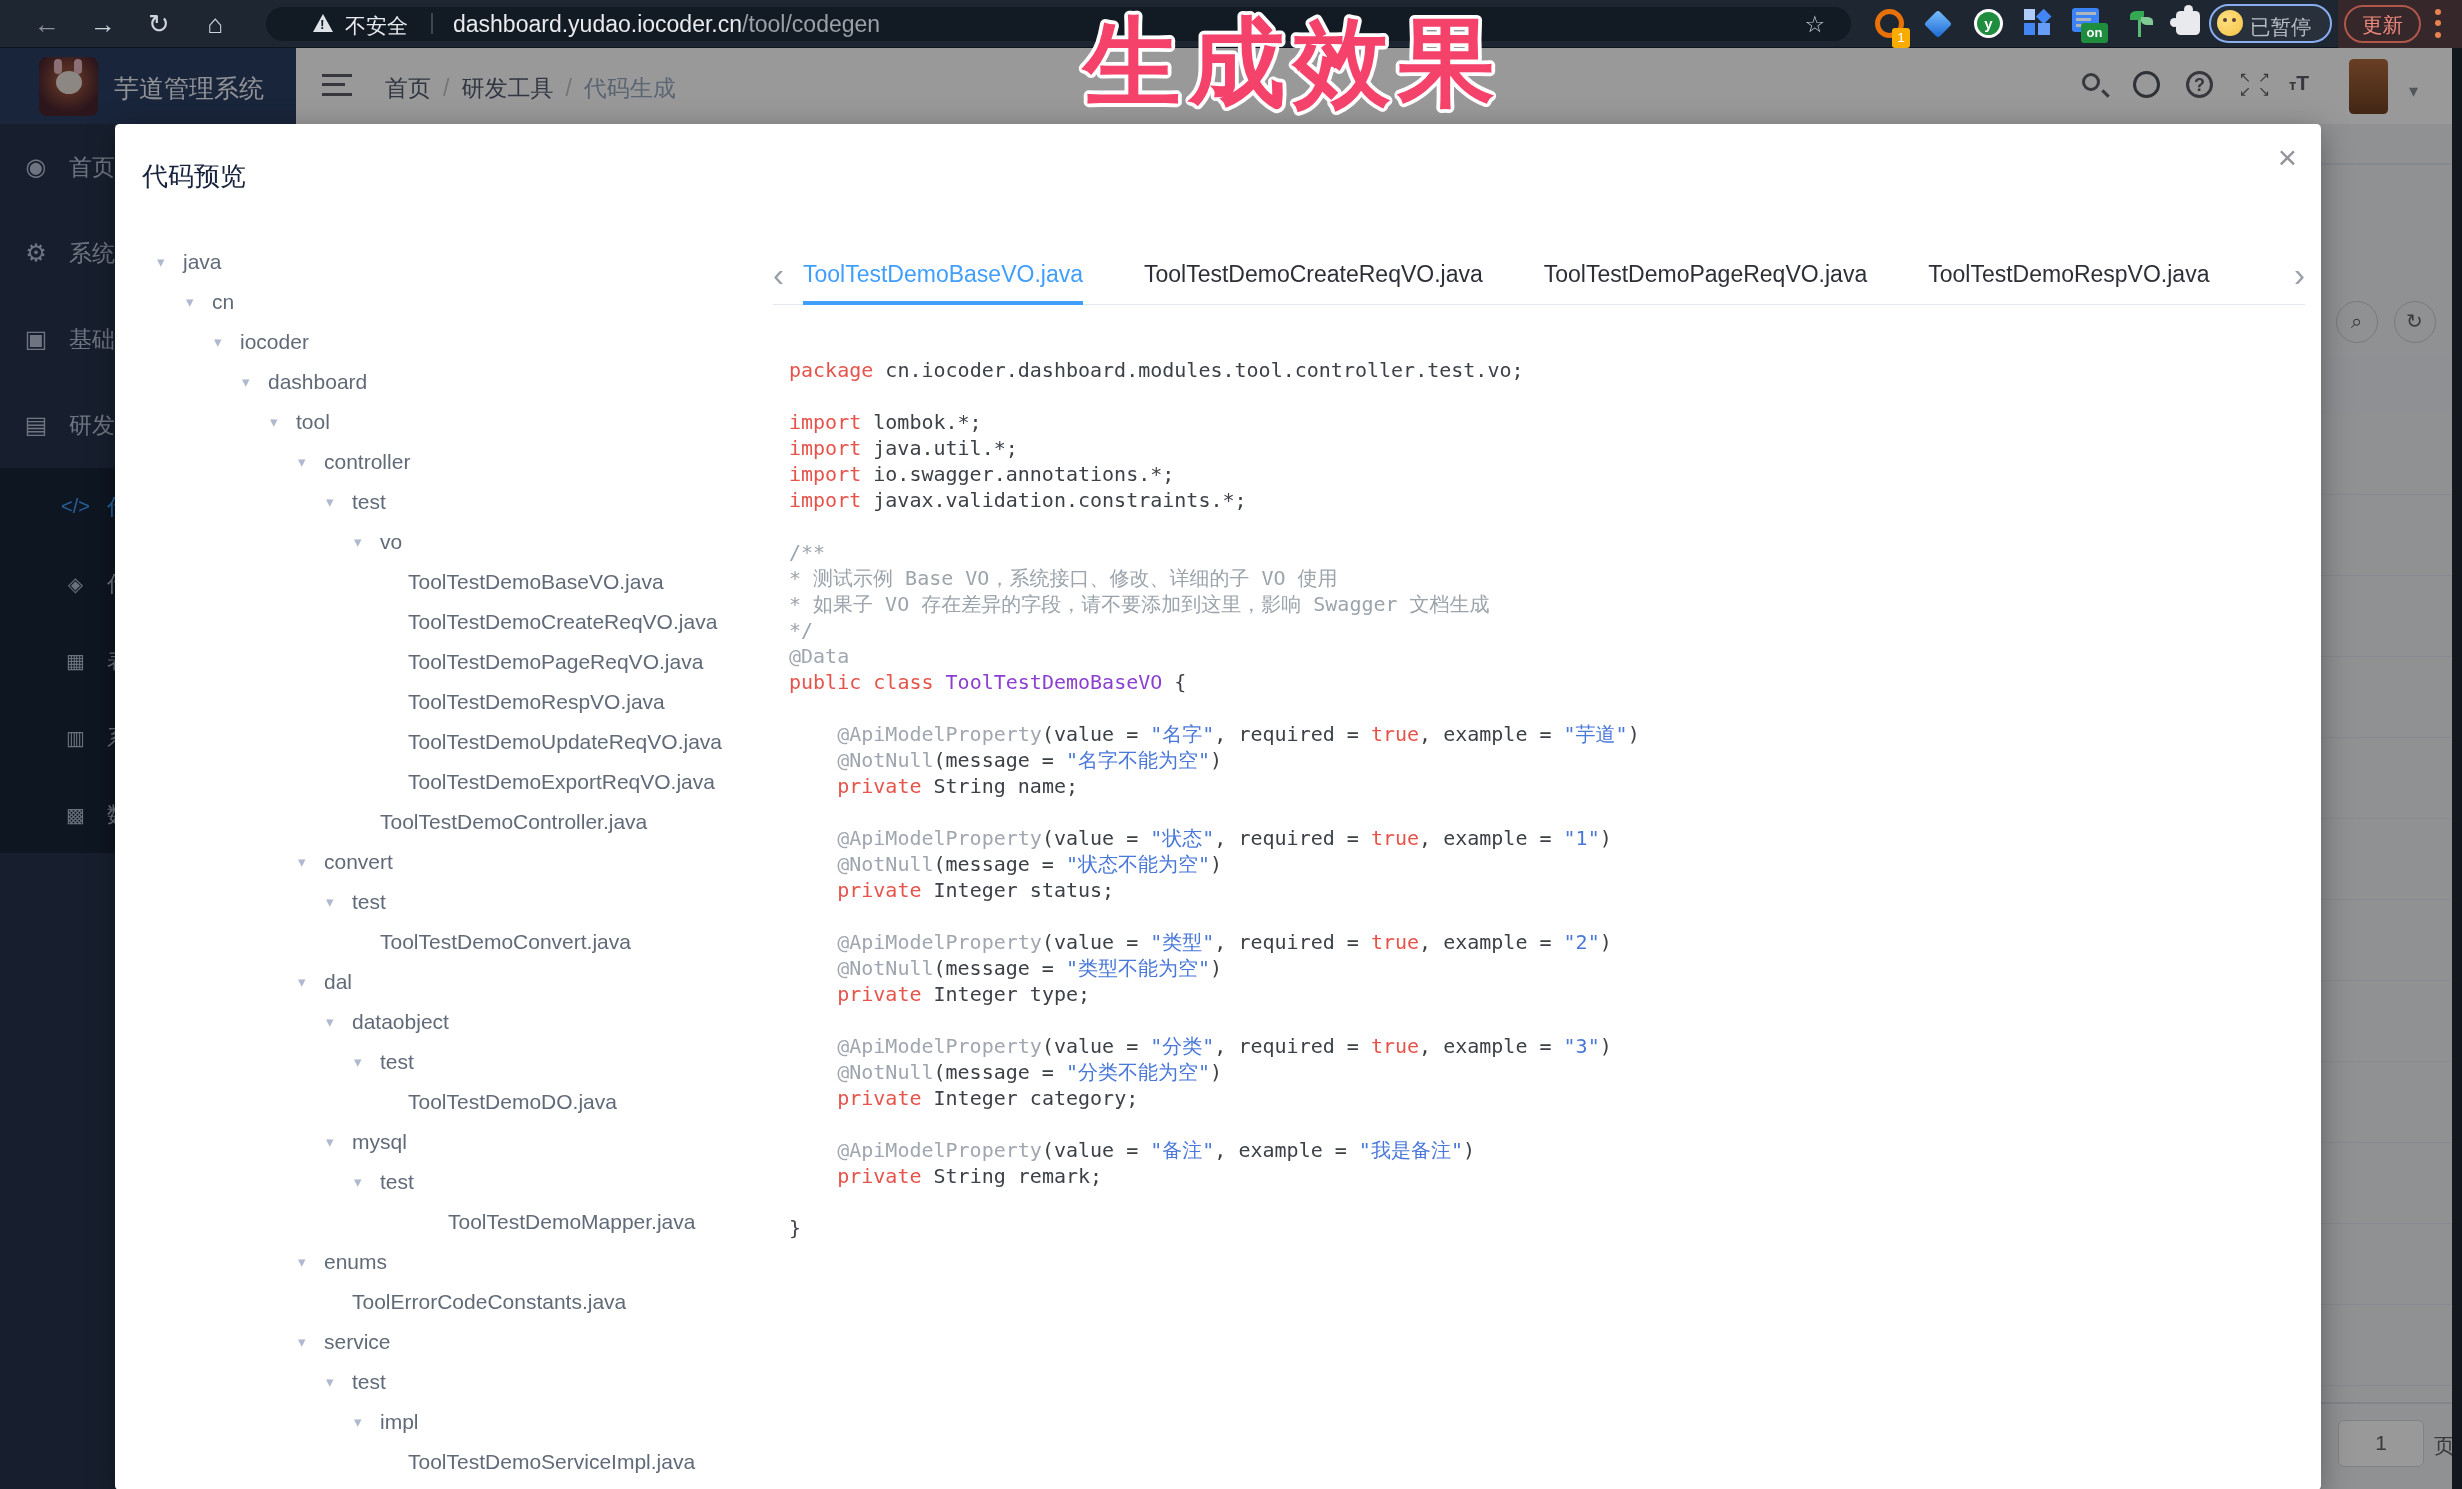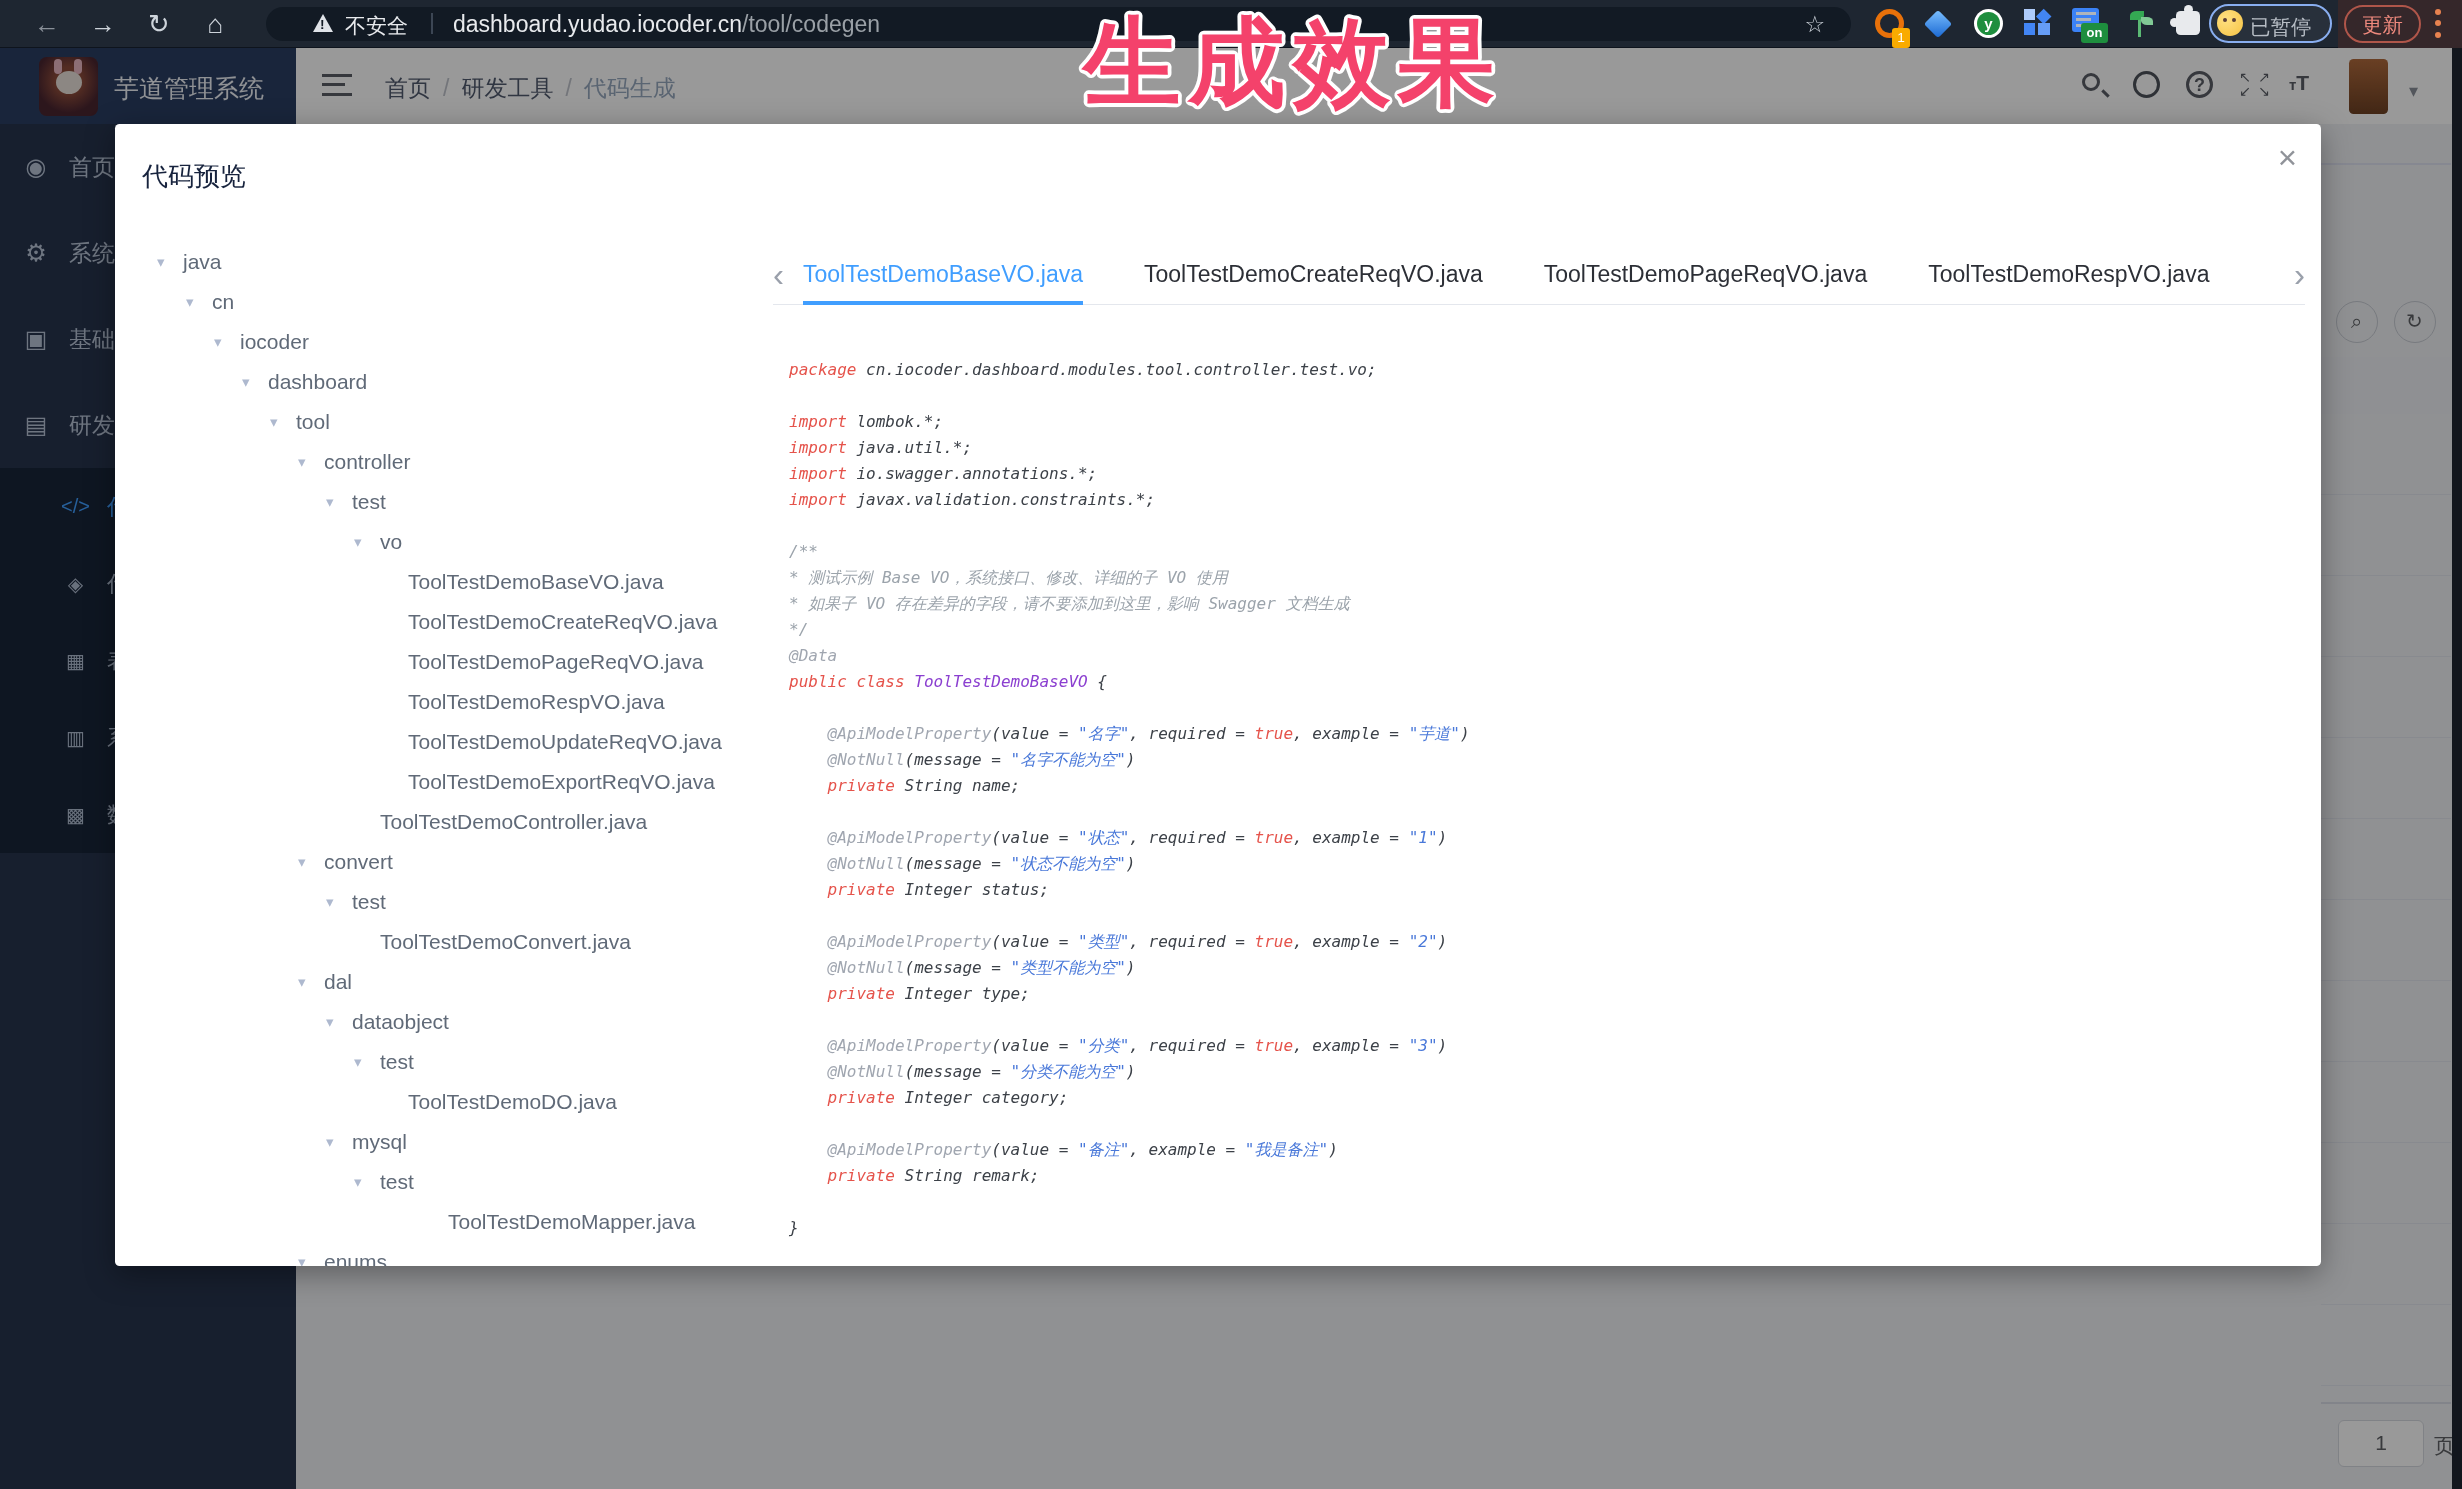--- a/index.html
+++ b/index.html
@@ -121,40 +121,40 @@
     background:repeating-linear-gradient(180deg, transparent 0 80px, #e3e6ee 80px 81px); }
   .tbl-bottom { position:absolute; left:2321px; top:1354px; width:130px; height:1.5px; background:#d9dce6; }
   .pager-input { position:absolute; left:2338px; top:1372px; width:86px; height:47px; background:#fff;
     border:1.5px solid #d6d9e0; border-radius:6px; font-size:21px; color:#606266; text-align:center; line-height:44px; }
   .pager-suffix { position:absolute; left:2434px; top:1384px; font-size:21px; color:#606266; }
 
   .overlay { position:absolute; left:0; top:48px; width:2462px; height:1442px; background:rgba(0,0,0,0.40); z-index:10; }
   .scroll-strip { position:absolute; left:2452px; top:48px; width:10.6px; height:1442px; background:#12161d; z-index:20; }
 
   
-  .modal { position:absolute; left:115px; top:124px; width:2206px; height:1142px; background:#fff;
+  .modal { position:absolute; left:115px; top:124px; width:2206px; height:1366px; background:#fff;
     border-radius:4.6px; box-shadow:0 7.6px 30px rgba(0,0,0,0.35); z-index:30; overflow:hidden; }
   .modal-title { position:absolute; left:27px; top:35px; font-size:26px; color:#17233d; }
   .modal-close { position:absolute; right:24px; top:16.7px; font-size:33px; color:#909399; line-height:33px; }
 
   .tree { position:absolute; left:0px; top:118px; width:652px; height:1248px; overflow:hidden; }
   .tree-row { height:40px; display:flex; align-items:center; font-size:21px; color:#606a78; }
   .tree-caret { width:26px; font-size:15px; color:#aeb9cf; flex:0 0 26px; text-align:left; }
   .tree-spacer { flex:0 0 26px; }
 
   .tabs-wrap { position:absolute; left:658px; top:125px; width:1532px; height:56px; border-bottom:1.5px solid #e4e7ed; }
   .tab-chevron { position:absolute; top:9px; font-size:33px; color:#9aa0ab; line-height:33px; }
   .chev-left { left:0px; } .chev-right { right:0px; }
   .tabs { position:absolute; left:30px; top:0; width:1468px; height:56px; display:flex; gap:61px; overflow:hidden; }
   .tab { font-size:23px; color:#2c2f36; line-height:50px; height:56px; white-space:nowrap; }
   .tab.active { color:#409eff; border-bottom:4.6px solid #409eff; }
 
   .code { position:absolute; left:674px; top:233px; width:1510px; }
-  .code-line { font-family:"DejaVu Sans Mono","Liberation Mono",monospace; font-size:16px;
-    line-height:26px; white-space:pre; color:#3c4148;font-style:italic; }
+  .code-line { font-family:"DejaVu Sans Mono","Liberation Mono",monospace; font-size:20px;
+    line-height:26px; white-space:pre; color:#3c4148; }
   .tk-kw { color:#e5534b; } .tk-cls { color:#8b3fd0; } .tk-str { color:#4978d9; }
   .tk-an { color:#a0a6b0; } .tk-cm { color:#9ba3ab; } .tk-pl { color:#3c4148; }
 
   .annotation-svg { position:absolute; left:834px; top:0px; z-index:70; }
 </style>
 </head>
 <body>
 
 <div class="page">
   <div class="app-header">

